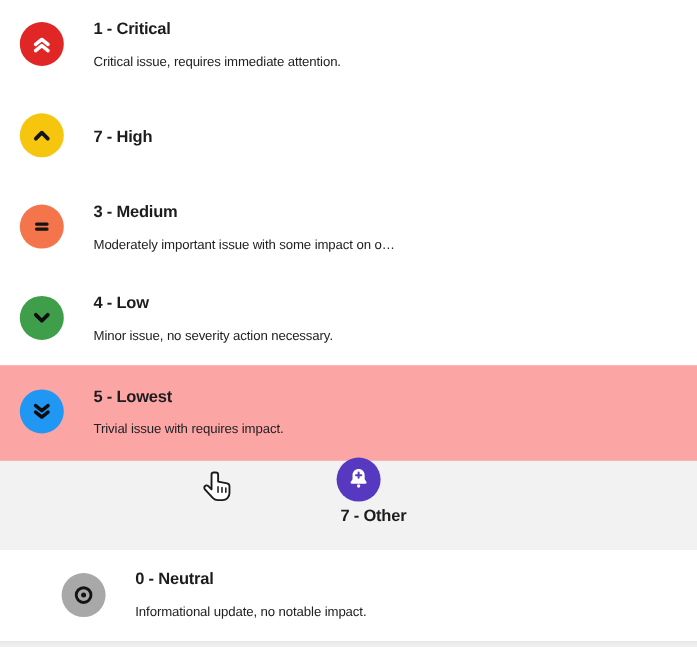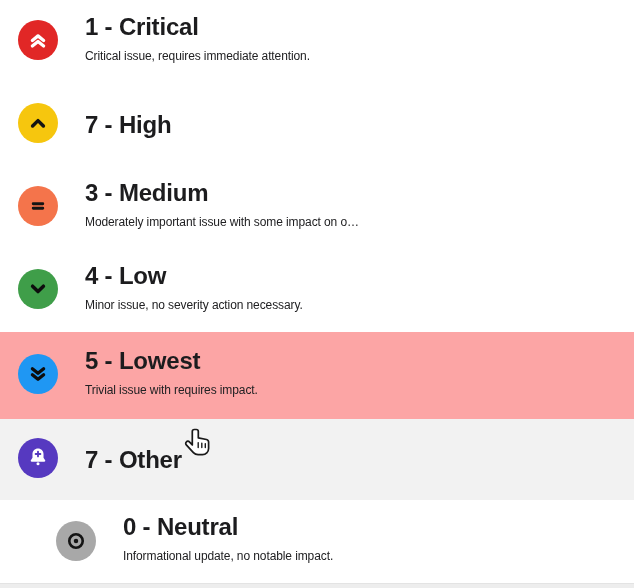--- a/index.html
+++ b/index.html
@@ -14,38 +14,38 @@
   .row{
     display:flex;
     align-items:center;
     box-sizing:border-box;
     padding-left:18px;
     height:83px;
     background:#ffffff;
     cursor:pointer;
   }
   .row.r-selected{height:87px;background:#fca5a5;}
-  .row.r-hovered{height:81px;background:#f2f2f2;}
+  .row.r-hovered{height:81px;background:#f2f2f2;flex-direction:column;}
   .row.r-last{height:84px;margin-left:38px;}
   .badge{
     width:40px;height:40px;border-radius:50%;
     flex:0 0 40px;
     display:flex;align-items:center;justify-content:center;
     margin-top:-3px;
   }
   .b-critical{background:#e12726;}
   .b-high{background:#f6c60e;}
   .b-medium{background:#f4744b;}
   .b-low{background:#3f9e49;}
   .b-lowest{background:#1f97f3;}
   .b-other{background:#5639c0;}
   .b-neutral{background:#a8a8a8;}
   .texts{margin-left:27px;min-width:0;}
   .title{
-    font-size:24px;font-weight:700;color:#1c1c1e;
+    font-size:15px;font-weight:700;color:#1c1c1e;
     line-height:28px;letter-spacing:-0.2px;white-space:nowrap;
   }
   .desc{
     font-size:12px;font-weight:400;color:#212123;
     line-height:30px;letter-spacing:-0.1px;white-space:nowrap;
   }
   .bottom-strip{
     position:absolute;left:0;bottom:0;width:634px;height:5px;
     background:#ededed;border-top:1px solid #e3e3e3;box-sizing:border-box;
   }

